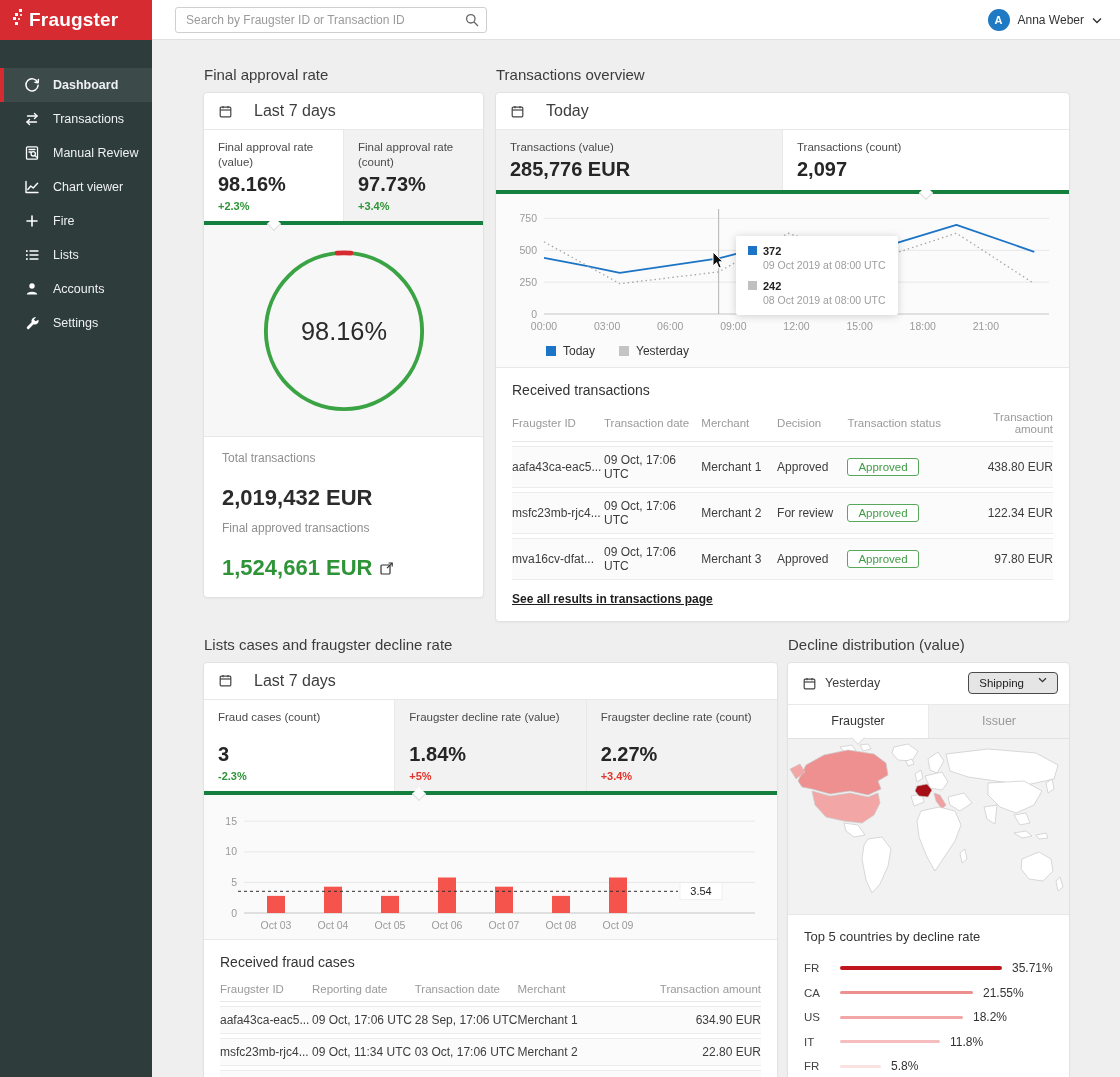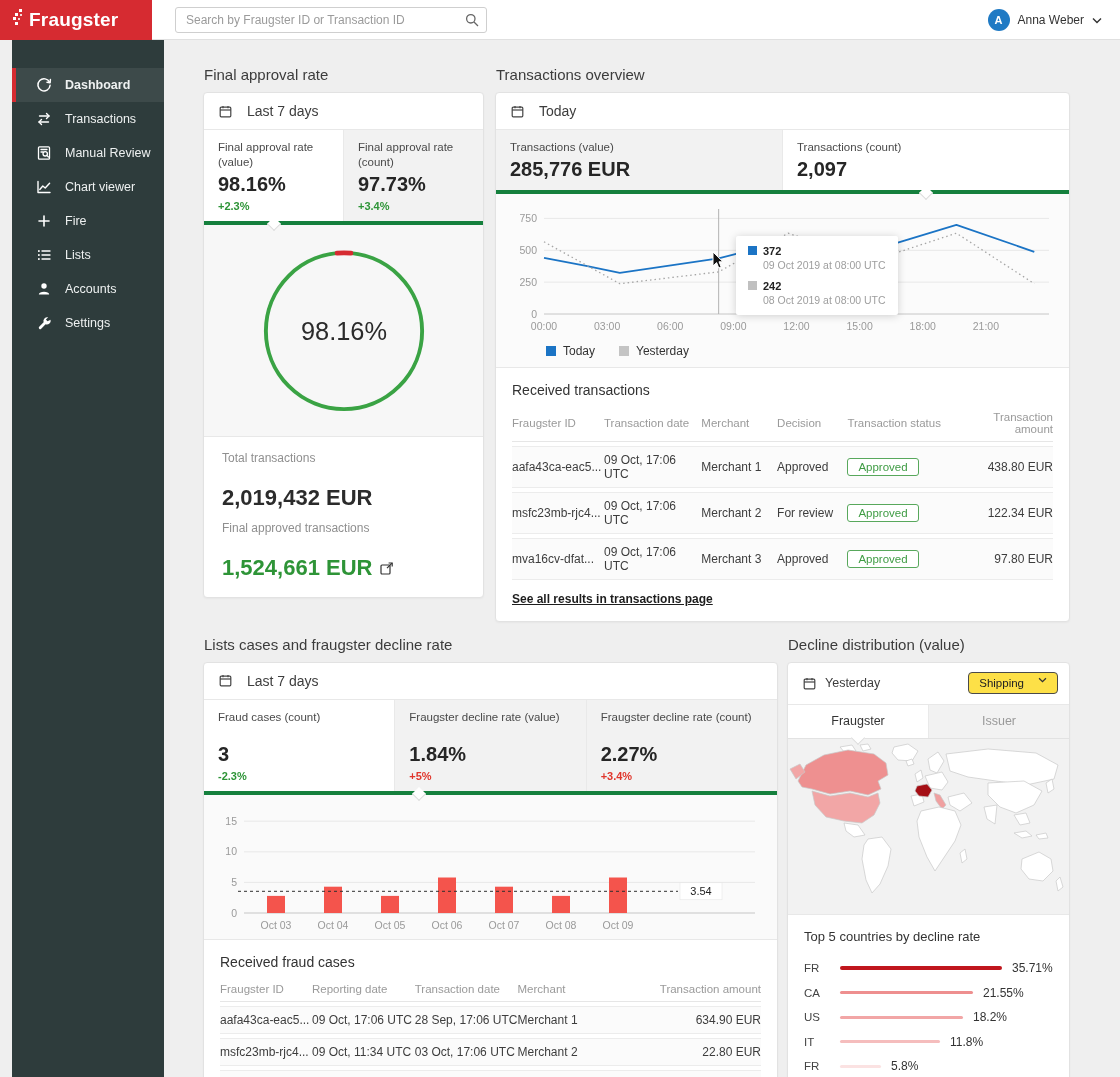--- a/index.html
+++ b/index.html
@@ -21,45 +21,45 @@
     padding:0 30px 0 10px; font-size:12px; color:#333; outline:none; background:#fff;
     font-family:"Liberation Sans", sans-serif; }
   .search-input::placeholder { color:#9b9b9b; }
   .search-icon { position:absolute; right:8px; top:6px; }
   .user { position:absolute; right:18px; top:0; height:40px; display:flex; align-items:center; gap:8px; cursor:pointer; }
   .avatar { width:22px; height:22px; border-radius:50%; background:#1f7ac4; color:#fff;
     font-size:11px; font-weight:bold; display:flex; align-items:center; justify-content:center; }
   .user-name { font-size:12px; color:#333; }
 
   
-  .sidebar { position:absolute; left:12px; top:40px; bottom:0; width:152px; background:#2e3c3c; padding-top:28px; }
+  .sidebar { position:absolute; left:0; top:40px; bottom:0; width:152px; background:#2e3c3c; padding-top:28px; }
   .side-item { position:relative; height:34px; display:flex; align-items:center; padding-left:24px;
     color:#eef1f1; font-size:12.5px; cursor:pointer; }
   .side-item.active { background:#3d4a4a; font-weight:bold; }
   .side-item.active::before { content:""; position:absolute; left:0; top:0; bottom:0; width:4px; background:#d62b31; }
   .side-icon { width:16px; height:16px; margin-right:13px; display:flex; align-items:center; justify-content:center; flex:none; }
 
   
   .main { position:absolute; left:152px; top:40px; right:0; bottom:0; padding:12px 50px 17px 51px; }
   .row { display:flex; gap:11px; }
   .row2 { gap:9px; }
   .col-a { width:281px; flex:none; }
   .col-b { flex:1; min-width:0; }
   .col-c { width:575px; flex:none; }
   .col-d { flex:1; min-width:0; }
   .section-title { font-size:15px; color:#3c3c3c; margin:14px 0 9px 1px; }
   .card { background:#fff; border:1px solid #e2e2e2; border-radius:4px; box-shadow:0 1px 2px rgba(0,0,0,.04); }
 
-  .card-header { height:37px; display:flex; align-items:center; gap:15px; padding:0 15px;
-    border-bottom:1px solid #e8e8e8; font-size:14px; color:#3d3d3d; }
+  .card-header { height:37px; display:flex; align-items:center; gap:22px; padding:0 15px;
+    border-bottom:1px solid #e8e8e8; font-size:16px; color:#3d3d3d; }
   .dd-header { height:42px; display:flex; align-items:center; justify-content:space-between;
     padding:0 11px 0 15px; border-bottom:1px solid #e8e8e8; }
   .dd-period { display:flex; align-items:center; gap:9px; font-size:12.5px; color:#3d3d3d; }
   .dropdown { display:flex; align-items:flex-start; gap:14px; border:1px solid #4a4a4a; border-radius:4px;
-    padding:4px 10px; font-size:11.5px; color:#222; background:#fde047; cursor:pointer; }
+    padding:4px 10px; font-size:11.5px; color:#222; background:#e5e5e5; cursor:pointer; }
 
   .stats-row { display:flex; border-bottom:4px solid #15803d; }
   .stat { flex:1; min-width:0; padding:10px 14px 9px; background:#fff; }
   .stat + .stat { border-left:1px solid #e9e9e9; }
   .stat.unsel { background:#f2f2f2; }
   .stat-label { font-size:11.5px; color:#4a4a4a; line-height:1.3; }
   .stat-label.two-line { min-height:30px; }
   .stat-value { font-size:20px; font-weight:bold; color:#262626; margin-top:3px; }
   .stat-delta { font-size:11px; font-weight:bold; margin-top:4px; }
   .delta-green { color:#2e9437; }

